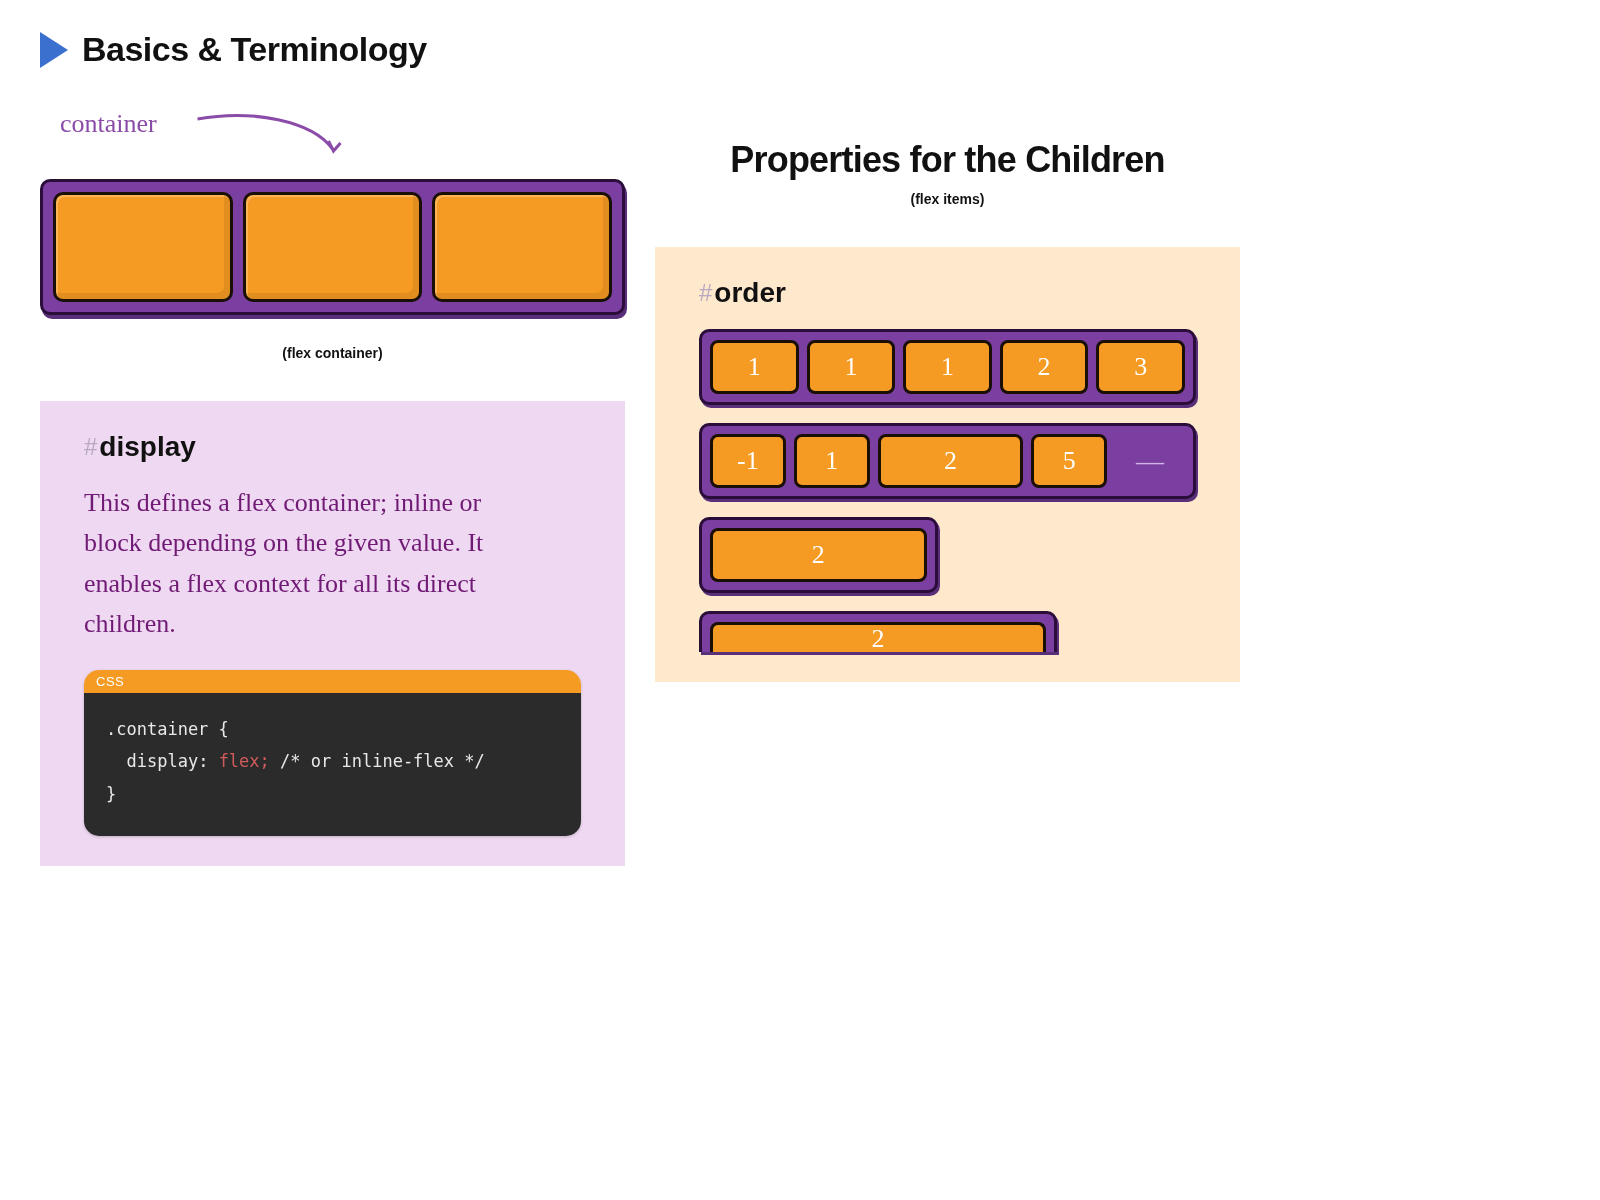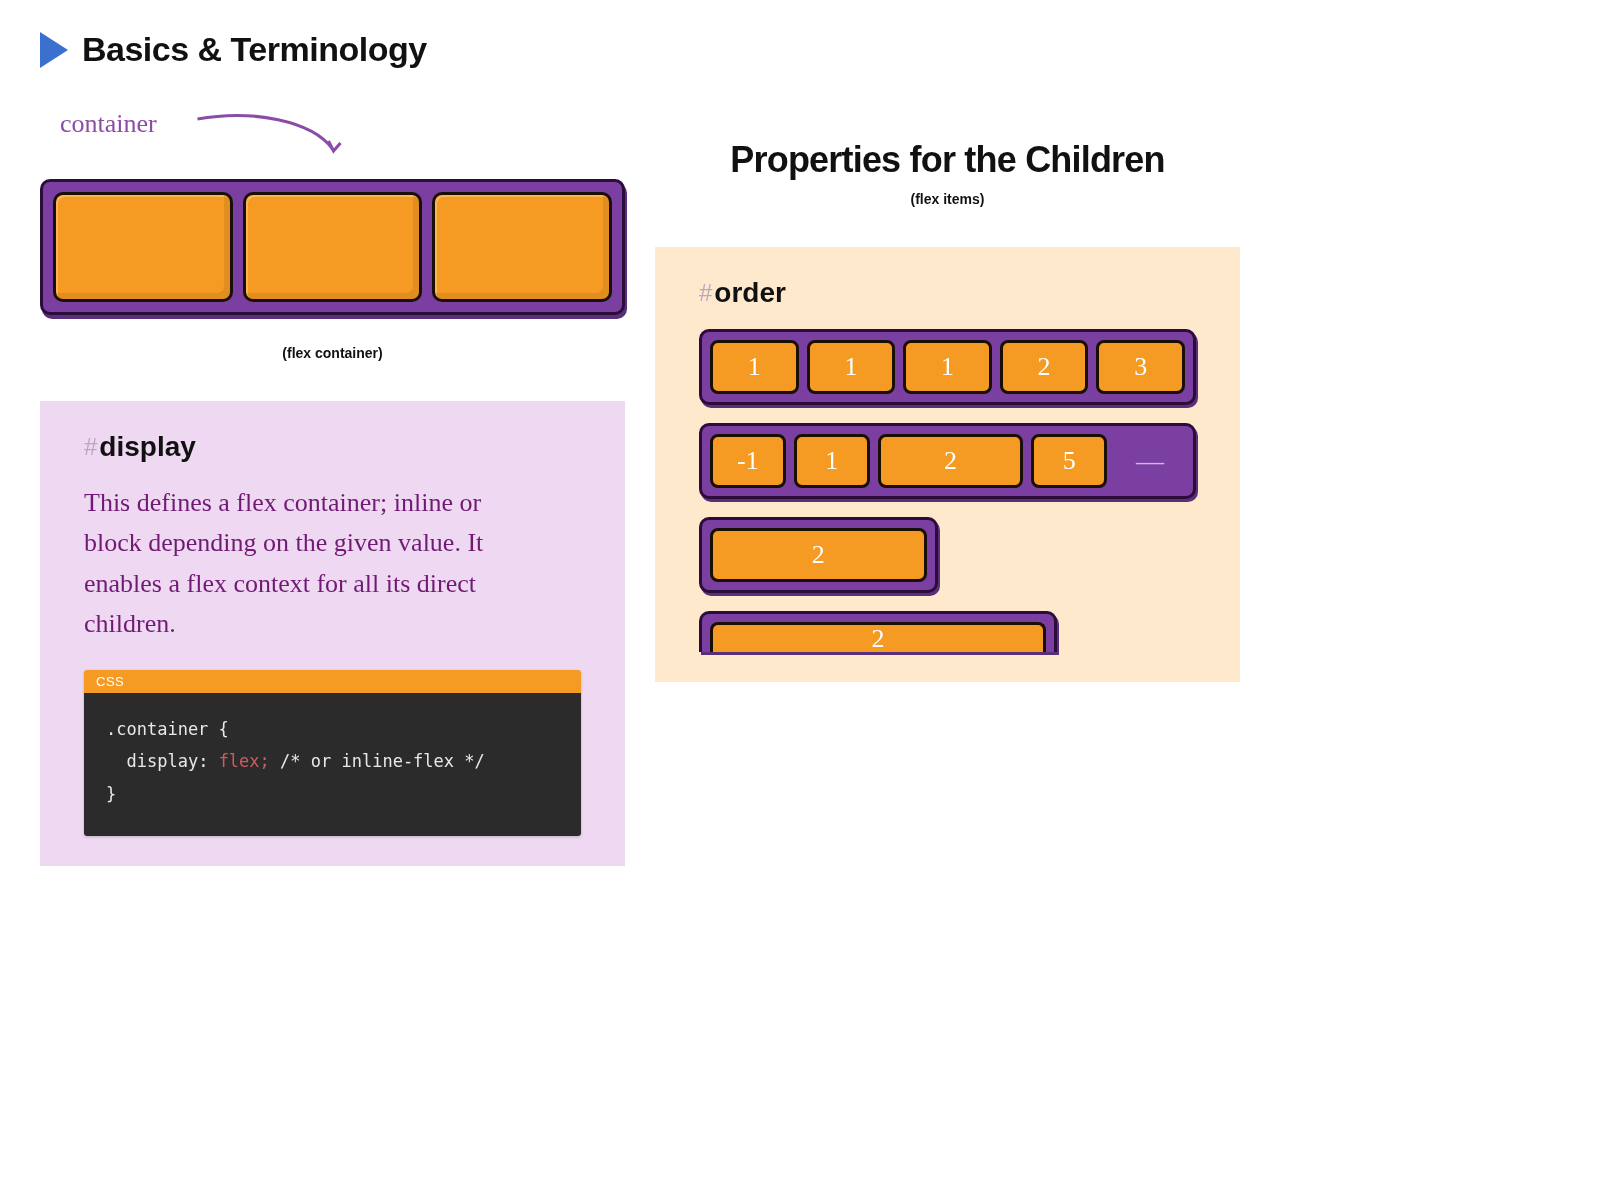--- a/index.html
+++ b/index.html
@@ -95,21 +95,21 @@
   }
   .prop-desc {
     font-family: Georgia, "Times New Roman", serif;
     font-size: 26px;
     line-height: 1.55;
     color: #701a75;
     margin-bottom: 26px;
     max-width: 92%;
   }
   .code-block {
-    border-radius: 3px;
+    border-radius: 15px;
     overflow: hidden;
     box-shadow: 0 1px 3px rgba(0,0,0,0.2);
   }
   .code-header {
     background: #f59a23;
     color: #fff;
     font-size: 13px;
     font-weight: 500;
     padding: 4px 12px;
     text-transform: uppercase;

